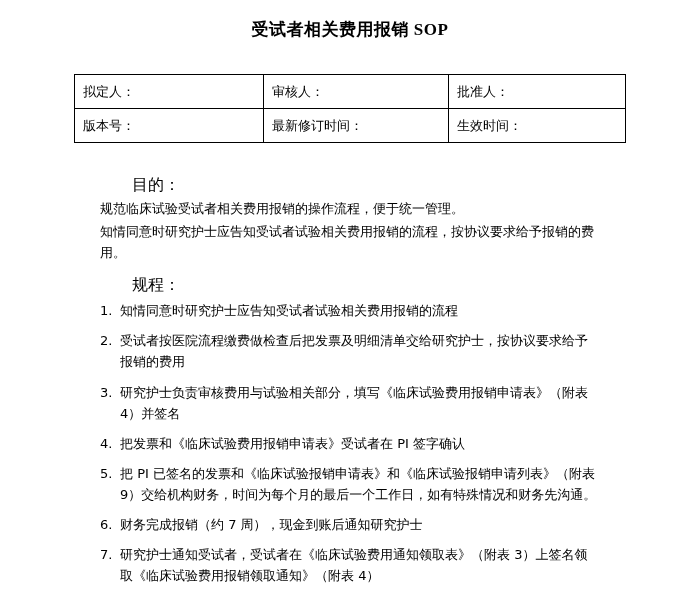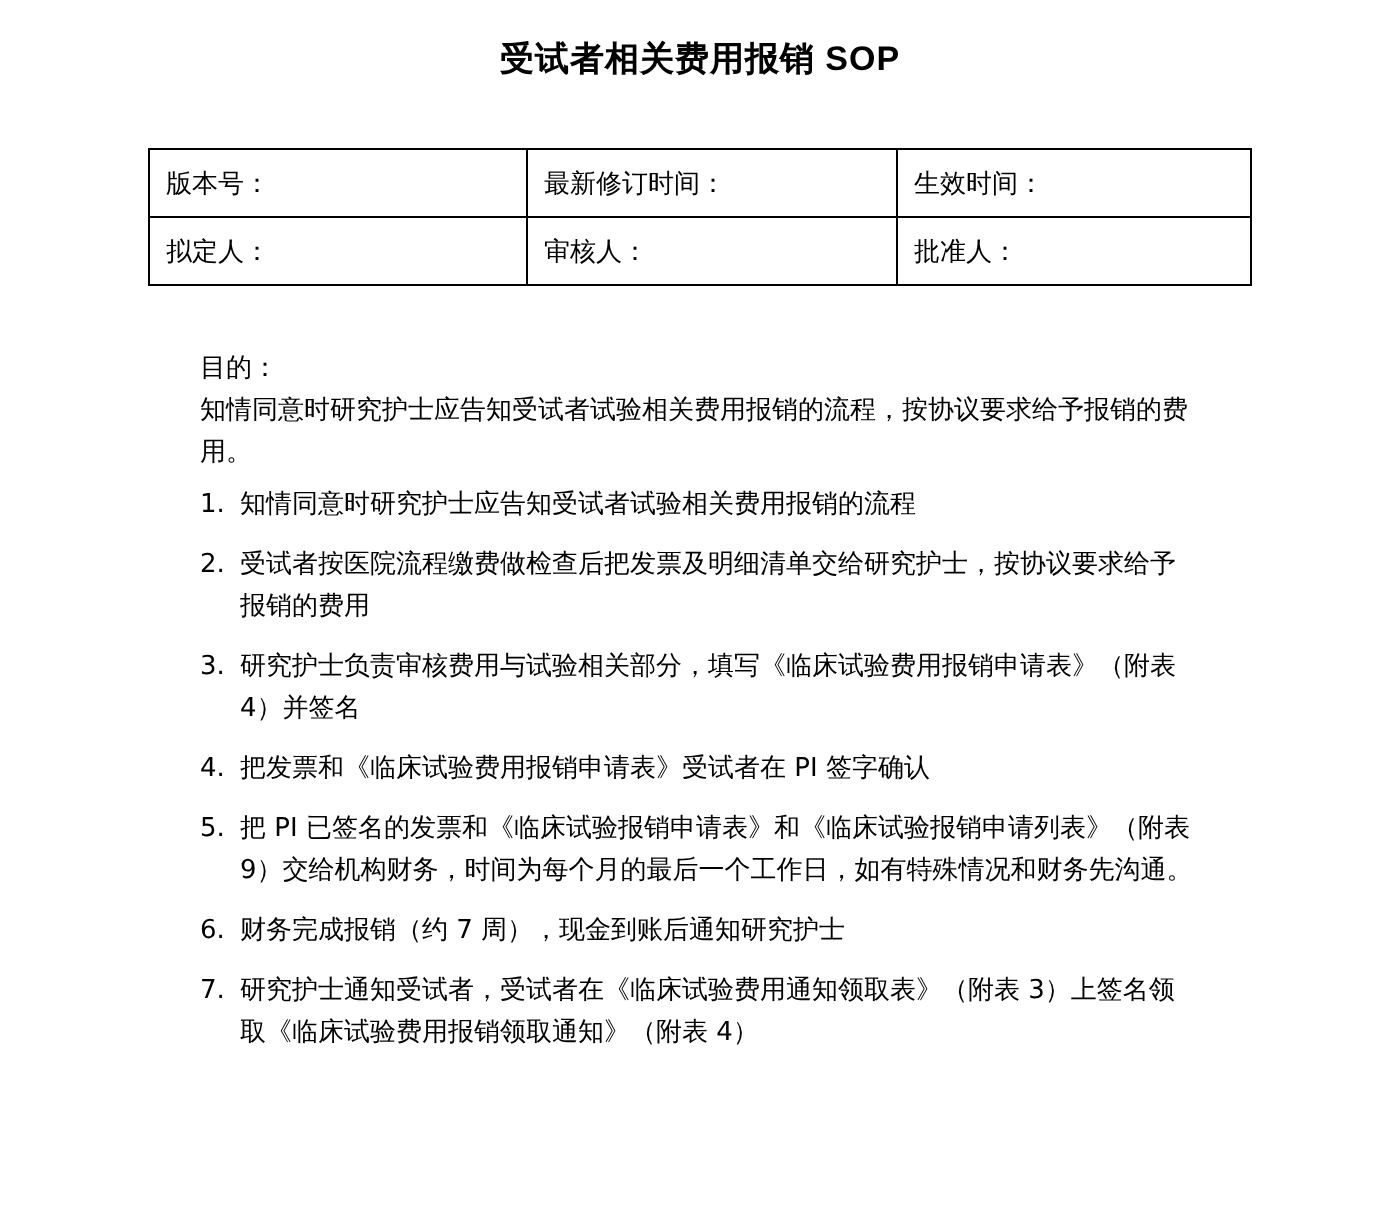--- a/index.html
+++ b/index.html
@@ -20,21 +20,21 @@
     height: 608px;
     box-sizing: border-box;
     padding: 0;
   }
   .doc-title {
     text-align: center;
     font-size: 17px;
     font-weight: bold;
     margin: 18px 0 0 0;
     letter-spacing: 0.5px;
-    font-family: Liberation Sans, sans-serif;
+    font-family: Liberation Serif, serif;
   }
   .info-table {
     border-collapse: collapse;
     margin: 33px auto 0 auto;
     width: 500px;
     table-layout: fixed;
   }
   .info-table td {
     border: 1px solid #000000;
     height: 29px;
@@ -46,24 +46,25 @@
   .info-table td.c1 { width: 172px; }
   .info-table td.c2 { width: 168px; }
   .info-table td.c3 { width: 160px; }
 
   .body-wrap {
     margin: 0 auto;
     width: 500px;
     padding-top: 20px;
   }
   .sec-label {
-    font-size: 13px;
+    font-size: 16px;
     margin-top: 12px;
     margin-bottom: 3px;
     font-family: "DejaVu Sans", "Liberation Sans", sans-serif;
+    margin-left: 32px;
   }
   .sec-text {
     font-size: 13px;
     line-height: 1.6;
     margin: 0 0 2px 0;
     font-family: "DejaVu Sans", "Liberation Sans", sans-serif;
   }
   .steps {
     margin: 4px 0 0 0;
     padding: 0;
@@ -88,38 +89,40 @@
 </head>
 <body>
 
 <div class="page">
 
   <div class="doc-title">受试者相关费用报销 SOP</div>
 
   <table class="info-table">
     <tbody>
       <tr>
+        <td class="c1">拟定人：</td>
+        <td class="c2">审核人：</td>
+        <td class="c3">批准人：</td>
+      </tr>
+      <tr>
         <td class="c1">版本号：</td>
         <td class="c2">最新修订时间：</td>
         <td class="c3">生效时间：</td>
-      </tr>
-      <tr>
-        <td class="c1">拟定人：</td>
-        <td class="c2">审核人：</td>
-        <td class="c3">批准人：</td>
       </tr>
     </tbody>
   </table>
 
   <div class="body-wrap">
 
     <div class="sec-label">目的：</div>
+    <p class="sec-text">规范临床试验受试者相关费用报销的操作流程，便于统一管理。</p>
 
     <p class="sec-text">知情同意时研究护士应告知受试者试验相关费用报销的流程，按协议要求给予报销的费用。</p>
 
+    <div class="sec-label">规程：</div>
 
     <ol class="steps">
       <li class="step">
         <span class="step-num">1.</span>
         <span class="step-body">知情同意时研究护士应告知受试者试验相关费用报销的流程</span>
       </li>
       <li class="step">
         <span class="step-num">2.</span>
         <span class="step-body">受试者按医院流程缴费做检查后把发票及明细清单交给研究护士，按协议要求给予报销的费用</span>
       </li>

